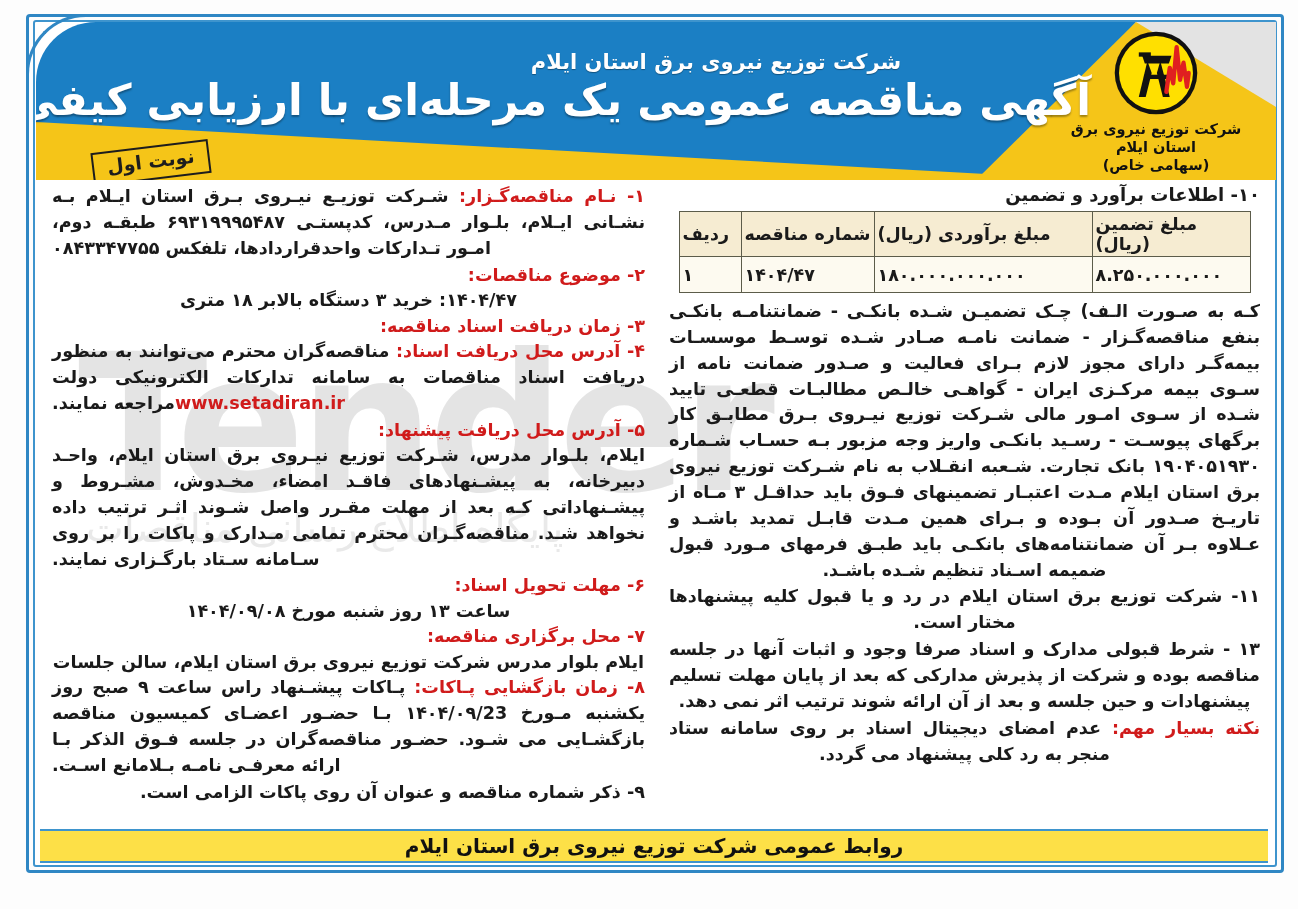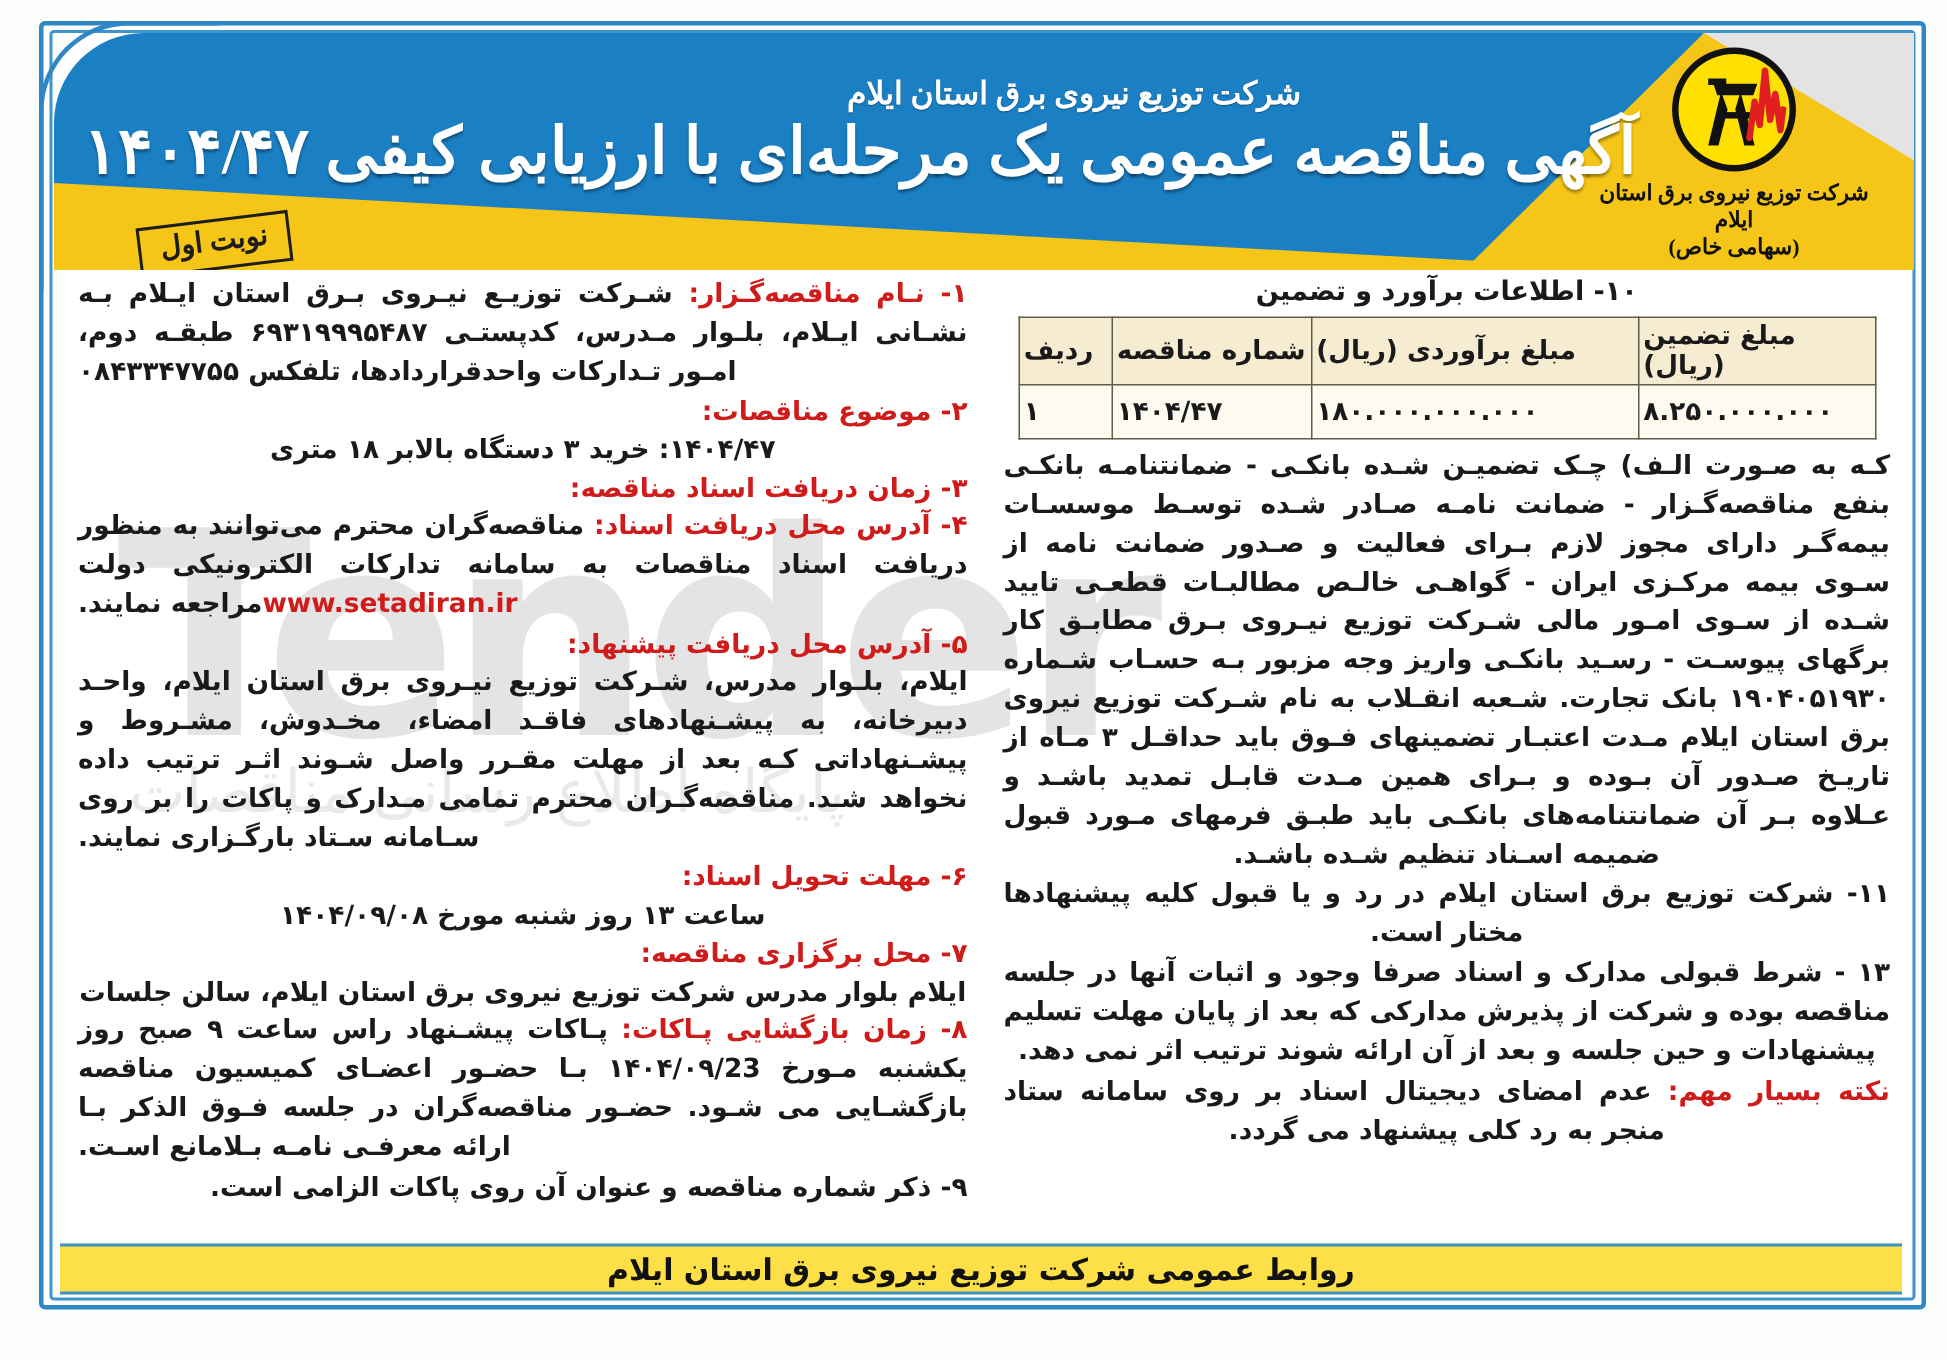--- a/index.html
+++ b/index.html
@@ -67,21 +67,20 @@
     color: #e2e2e2;
   }
 
   
   .banner {
     position: absolute;
     left: 36px; top: 22px;
     width: 1240px; height: 158px;
     overflow: hidden;
     z-index: 3;
-    font-family: Liberation Serif, serif;
   }
   .banner svg { display: block; }
 
   .banner-sub {
     position: absolute;
     right: 240px; top: 28px;
     width: 640px;
     text-align: center;
     color: #ffffff;
     font-size: 21px;
@@ -182,21 +181,20 @@
     line-height: 1.45;
     text-align: center;
   }
   .right  { text-align: right; }
 
   
   .info-head {
     font-size: 18px;
     font-weight: bold;
     color: #1a1a1a;
-    text-align: center;
     margin-bottom: 6px;
   }
 
   
   table.estimate {
     width: 571px;
     margin: 0 auto 6px auto;
     border-collapse: collapse;
     table-layout: fixed;
   }

